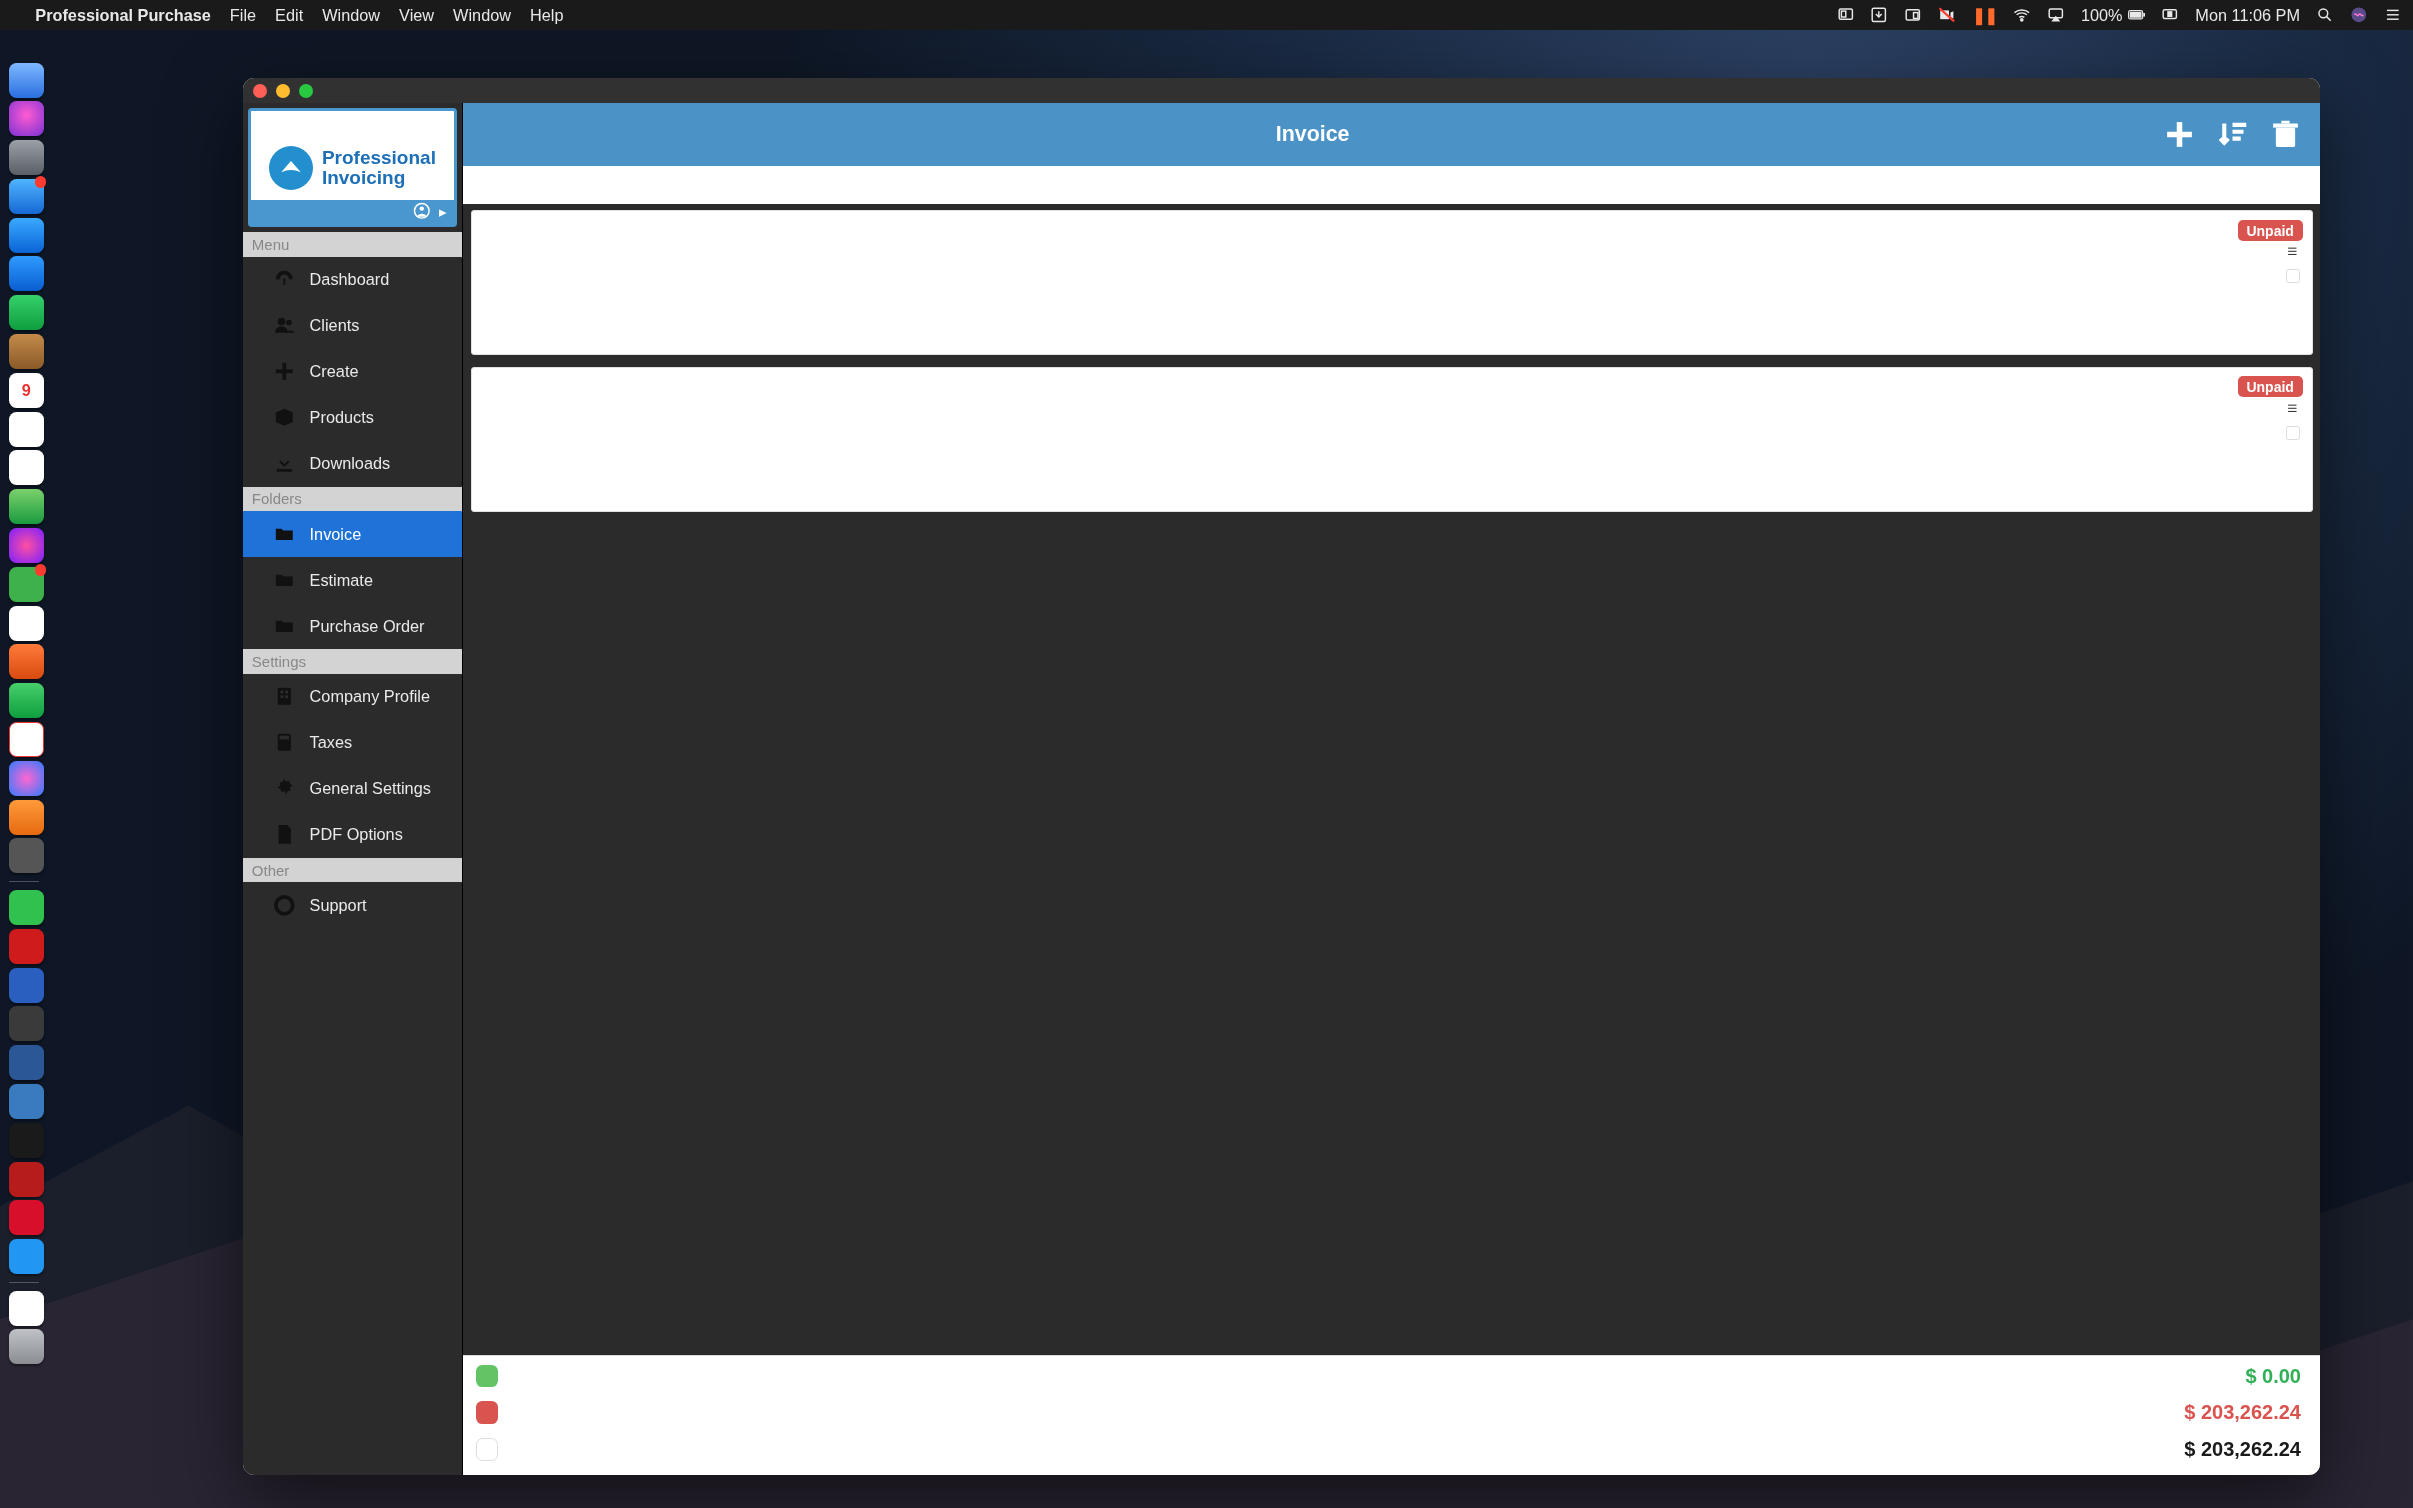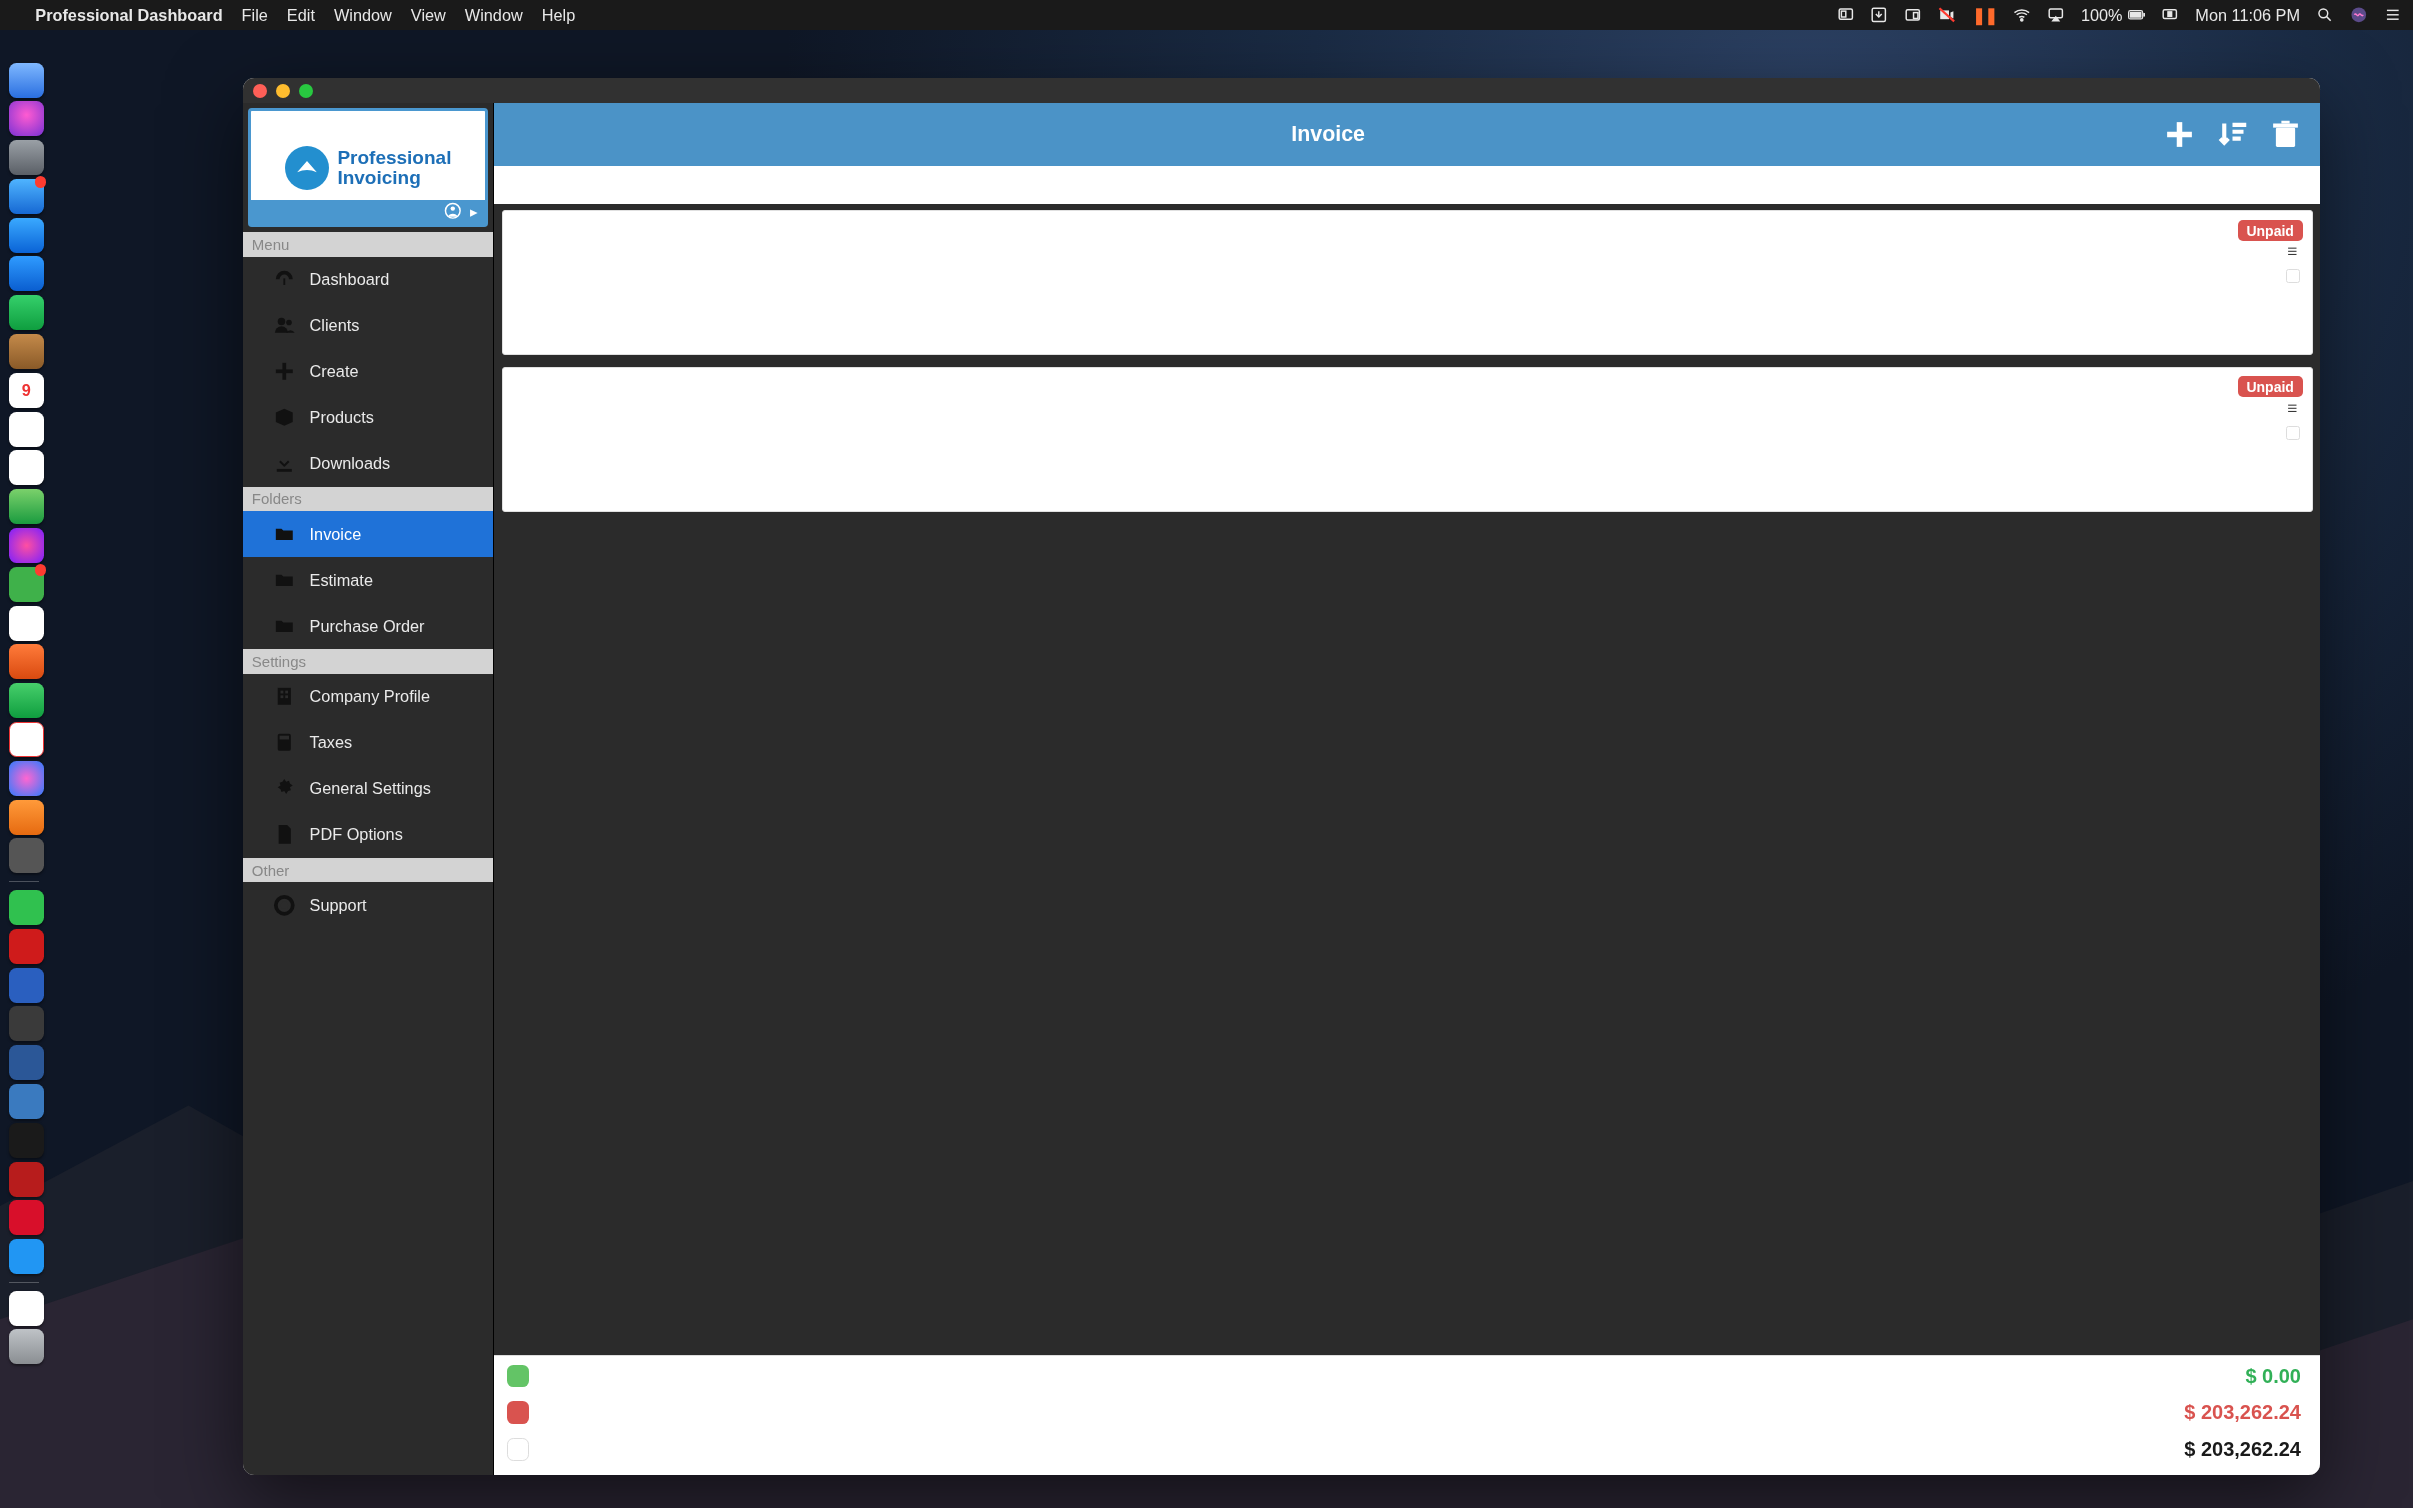--- a/index.html
+++ b/index.html
@@ -112,21 +112,21 @@
   }
 
   .wbody {
     flex:1;
     display:flex;
     min-height:0;
   }
 
   
   .sidebar {
-    width: 251px;
+    width: 220px;
     background:#2b2b2b;
     display:flex;
     flex-direction:column;
     color:#e6e6e6;
     border-right: 0.6px solid #000;
   }
   .brandcard {
     margin: 5px;
     height: 119px;
     background:#fff;
@@ -268,21 +268,21 @@
   <div class="mountains">
     <svg viewBox="0 0 3840 1000" preserveAspectRatio="none">
       <path d="M0,1000 L0,520 L300,360 L620,540 L960,280 L1280,500 L1560,340 L1900,560 L2240,380 L2620,600 L3000,420 L3380,640 L3840,480 L3840,1000 Z" fill="#1a1f2b"></path>
       <path d="M0,1000 L0,700 L420,560 L820,740 L1220,540 L1640,760 L2080,580 L2520,800 L2960,620 L3420,840 L3840,700 L3840,1000 Z" fill="#2a2533"></path>
     </svg>
   </div>
 </div>
 
 <div class="menubar">
   <span class="apple"></span>
-  <span class="appname mitem">Professional Dashboard</span>
+  <span class="appname mitem">Professional Purchase</span>
   <span class="mitem">File</span>
   <span class="mitem">Edit</span>
   <span class="mitem">Window</span>
   <span class="mitem">View</span>
   <span class="mitem">Window</span>
   <span class="mitem">Help</span>
 
   <div class="status">
     <span class="icon">
       <svg viewBox="0 0 24 24" fill="none" stroke="#e8e8e8" stroke-width="2">

